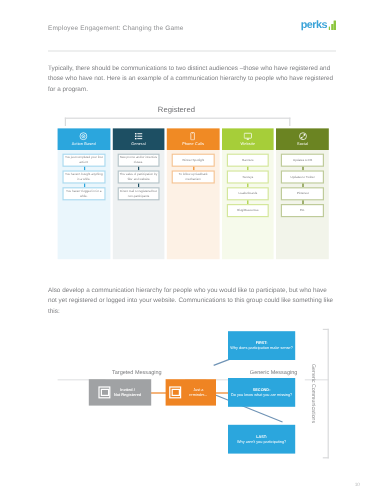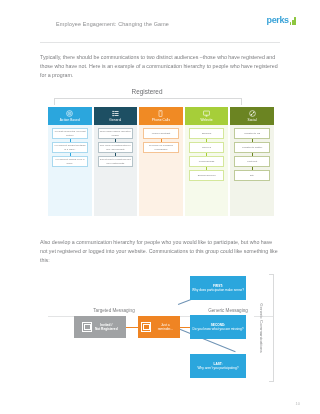--- a/index.html
+++ b/index.html
@@ -6,21 +6,21 @@
   body{
     width:320px;height:414px;overflow:hidden;
     background:#ffffff;
     font-family:"Liberation Sans","DejaVu Sans",sans-serif;
     color:#6d6e71;
     position:relative;
   }
   .page{position:absolute;inset:0;padding:0;}
 
   
-  .hdr{position:absolute;left:56px;top:16px;width:240px;height:24px;}
+  .hdr{position:absolute;left:40px;top:16px;width:240px;height:24px;}
   .hdr-title{
     font-size:5.4px;color:#8c8d8f;letter-spacing:.15px;
     position:absolute;left:0;top:5px;white-space:nowrap;
   }
   .logo{position:absolute;right:0;top:0;display:flex;align-items:flex-end;gap:1px;}
   .logo-word{font-size:9px;font-weight:700;color:#3aa3d8;letter-spacing:-.4px;line-height:9px;}
   .logo-bars{display:flex;align-items:flex-end;gap:.8px;height:8px;}
   .logo-bars i{display:block;width:1.6px;background:#8dc63f;border-radius:.3px;}
   .logo-bars i:nth-child(1){height:3px;}
   .logo-bars i:nth-child(2){height:5px;}

